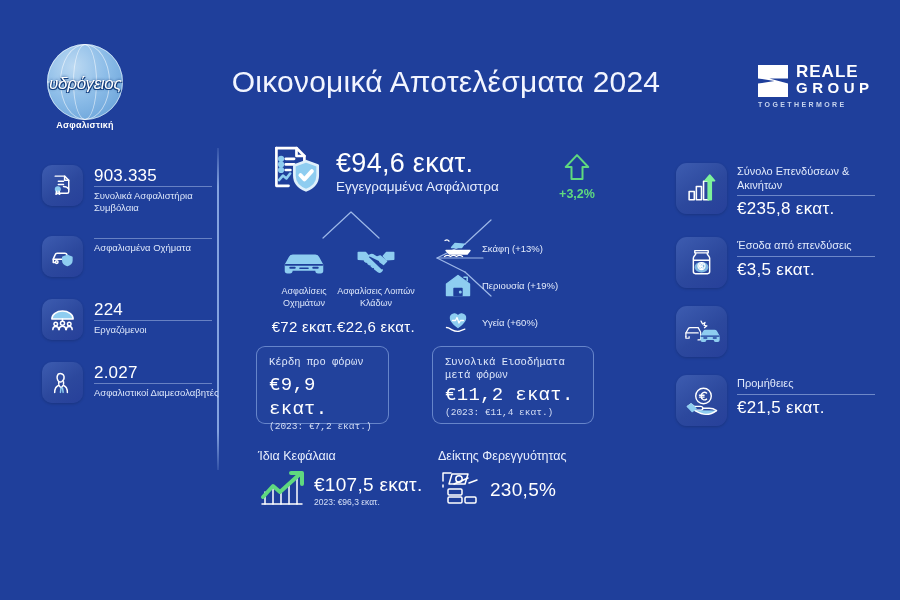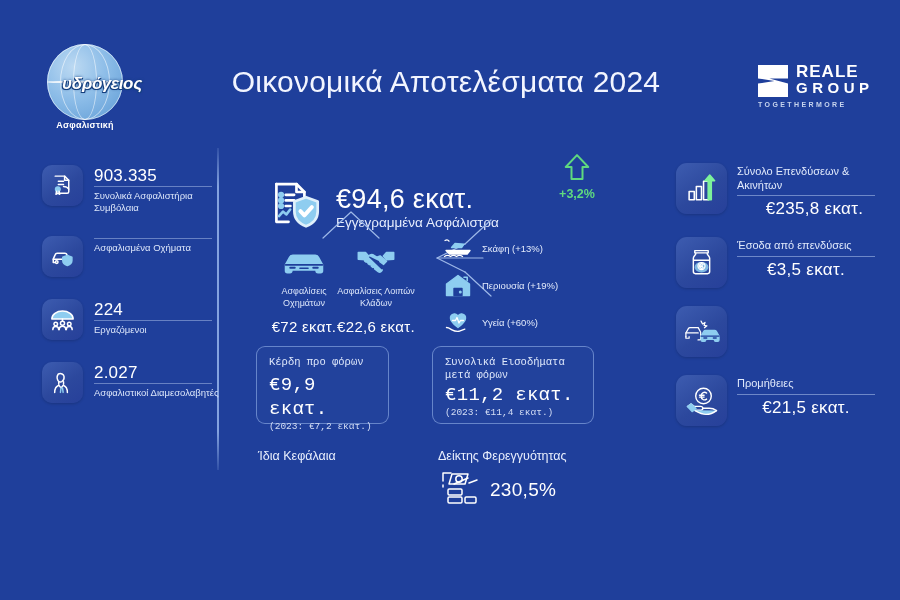--- a/index.html
+++ b/index.html
@@ -32,22 +32,22 @@
     position: absolute; left: 0; top: 0;
   }
   .globe .mer, .globe .par {
     position: absolute; border: 1px solid rgba(255,255,255,.55); border-radius: 50%;
   }
   .globe .mer { top: 0; bottom: 0; left: 50%; transform: translateX(-50%); }
   .m1 { width: 76px; } .m2 { width: 50px; } .m3 { width: 24px; }
   .globe .par { left: 0; right: 0; top: 50%; transform: translateY(-50%); height: auto; }
   .p1 { height: 76px; } .p2 { height: 48px; } .p3 { height: 22px; }
   .brand-word {
-    position: absolute; left: 2px; top: 30px; width: 106px; text-align: center;
-    font-size: 17px; font-weight: 700; font-style: italic; color: #ffffff;
+    position: absolute; left: 2px; top: 30px; width: 106px; 
+    font-size: 17px; font-weight: 400; font-style: italic; color: #ffffff;
     text-shadow: 0 0 3px #123a7a, 1px 1px 0 #16407f, -1px 1px 0 #16407f;
     letter-spacing: -.3px;
   }
   .brand-sub {
     position: absolute; left: 0; top: 76px; width: 110px; text-align: center;
     font-size: 9px; font-weight: 700; color: #ffffff; letter-spacing: .2px;
   }
 
   
   #partner-logo { right: 22px; top: 63px; width: 120px; height: 52px; }
@@ -75,21 +75,21 @@
     box-shadow: 0 1px 3px rgba(0,0,0,.18);
     display: flex; align-items: center; justify-content: center;
   }
   .tile svg { display: block; }
   .kpi-text { padding-top: 1px; }
   .kpi-val { font-size: 17px; font-weight: 400; color: #fff; line-height: 19px; letter-spacing: .2px; }
   .kpi-rule { height: 1px; background: rgba(190,210,245,.45); margin: 1px 0 3px; width: 118px; }
   .kpi-label { font-size: 9.5px; color: #dce6fa; line-height: 12px; }
 
   
-  #hero { left: 268px; top: 142px; width: 340px; display: flex; align-items: center; gap: 12px; margin-top: 36px; }
+  #hero { left: 268px; top: 142px; width: 340px; display: flex; align-items: center; gap: 12px; }
   .hero-txt .hero-val { font-size: 27px; line-height: 30px; color: #fff; letter-spacing: .3px; }
   .hero-txt .hero-sub { font-size: 13.5px; color: #e6edfd; line-height: 18px; }
   #hero-growth { left: 545px; top: 152px; width: 64px; text-align: center; }
   #hero-growth .pct { font-size: 12.5px; font-weight: 700; color: #5fd97f; margin-top: 1px; }
 
   
   #branch-svg { left: 255px; top: 200px; }
 
   .seg { position: absolute; text-align: center; width: 84px; }
   #seg-motor { left: 262px; top: 240px; }
@@ -125,21 +125,21 @@
   .bb-val { font-size: 19px; color: #fff; letter-spacing: .3px; }
   .bb-prev { font-size: 8.5px; color: #d6e0f7; margin-top: 1px; }
 
   
   #right-stats { left: 676px; top: 163px; width: 216px; }
   .rk { display: flex; gap: 10px; align-items: flex-start; margin-bottom: 18px; }
   .rk .tile { width: 51px; height: 51px; flex: 0 0 51px; border-radius: 11px; }
   .rk-text { padding-top: 2px; }
   .rk-label { font-size: 11px; color: #e0e9fb; line-height: 13.5px; }
   .rk-rule { height: 1px; background: rgba(190,210,245,.5); margin: 3px 0 3px; width: 138px; }
-  .rk-val { font-size: 17px; color: #fff; letter-spacing: .3px; line-height: 20px; text-align: center; }
+  .rk-val { font-size: 17px; color: #fff; letter-spacing: .3px; line-height: 20px; }
 </style>
 </head>
 <body>
 
 <div class="stage">
 
   <div class="abs" id="brand-logo">
     <div class="globe-wrap">
       <div class="globe">
         <div class="mer m1"></div>
@@ -345,20 +345,34 @@
   </div>
 
   <div class="rcard" id="card-income">
     <div class="rc-label">Συνολικά Εισοδήματα μετά φόρων</div>
     <div class="rc-val">€11,2 εκατ.</div>
     <div class="rc-prev">(2023: €11,4 εκατ.)</div>
   </div>
 
   <div class="abs" id="block-equity">
     <div class="bb-label">Ίδια Κεφάλαια</div>
+    <div class="bb-row">
+      <div>
+        <svg width="48" height="40" viewBox="0 0 48 40" fill="none" stroke="#ffffff" stroke-width="1.5" stroke-linecap="round" stroke-linejoin="round">
+          <path d="M4 36h40"></path>
+          <path d="M7 36V24M15 36V19M23 36V23M31 36V15M39 36V10"></path>
+          <path d="M5 29 15 18l7 6L43 5" stroke="#5fd97f" stroke-width="4"></path>
+          <path d="M33 5h11v11" stroke="#5fd97f" stroke-width="4"></path>
+        </svg>
+      </div>
+      <div>
+        <div class="bb-val">€107,5 εκατ.</div>
+        <div class="bb-prev">2023: €96,3 εκατ.</div>
+      </div>
+    </div>
   </div>
 
   <div class="abs" id="block-solvency">
     <div class="bb-label">Δείκτης Φερεγγυότητας</div>
     <div class="bb-row">
       <div>
         <svg width="44" height="40" viewBox="0 0 44 40" fill="none" stroke="#ffffff" stroke-width="1.5" stroke-linecap="round" stroke-linejoin="round">
           <path d="M5 13V5h8"></path>
           <path d="M5 17v2"></path>
           <path d="M14 6h16l-3 10H11z"></path>

